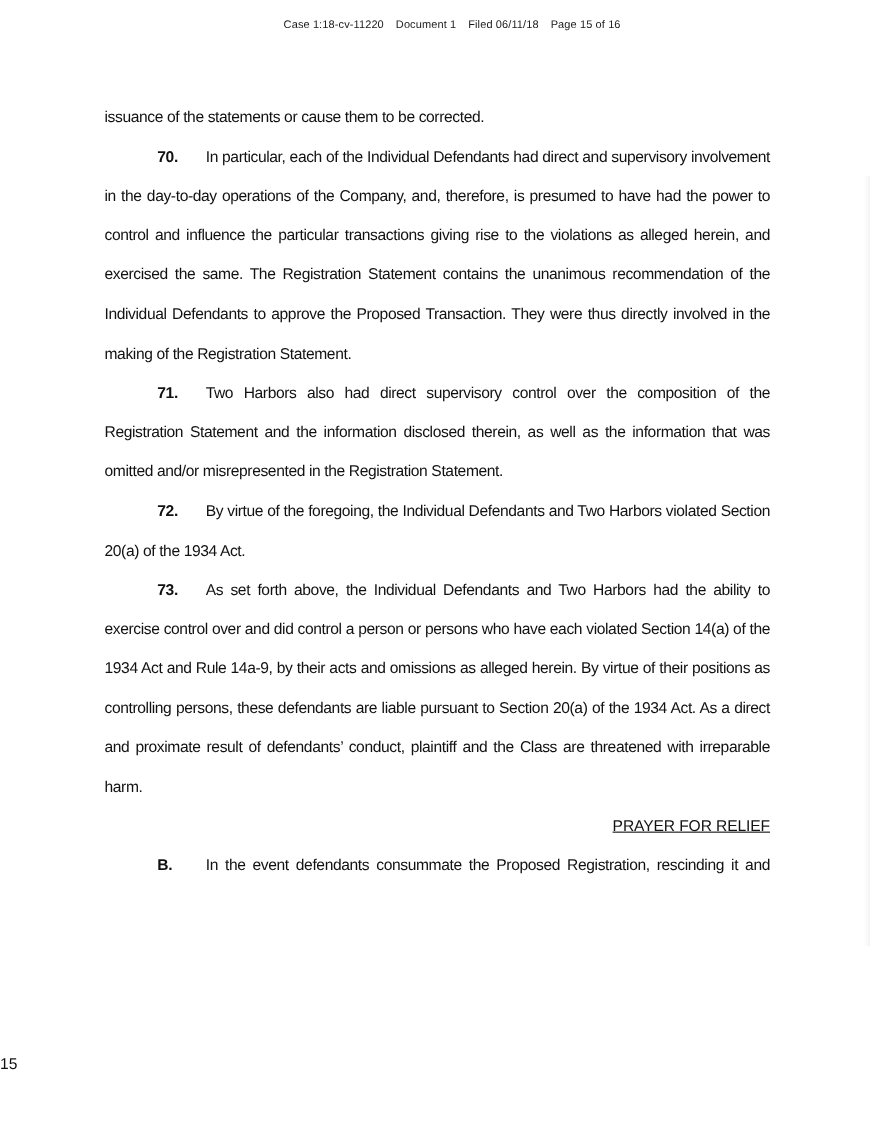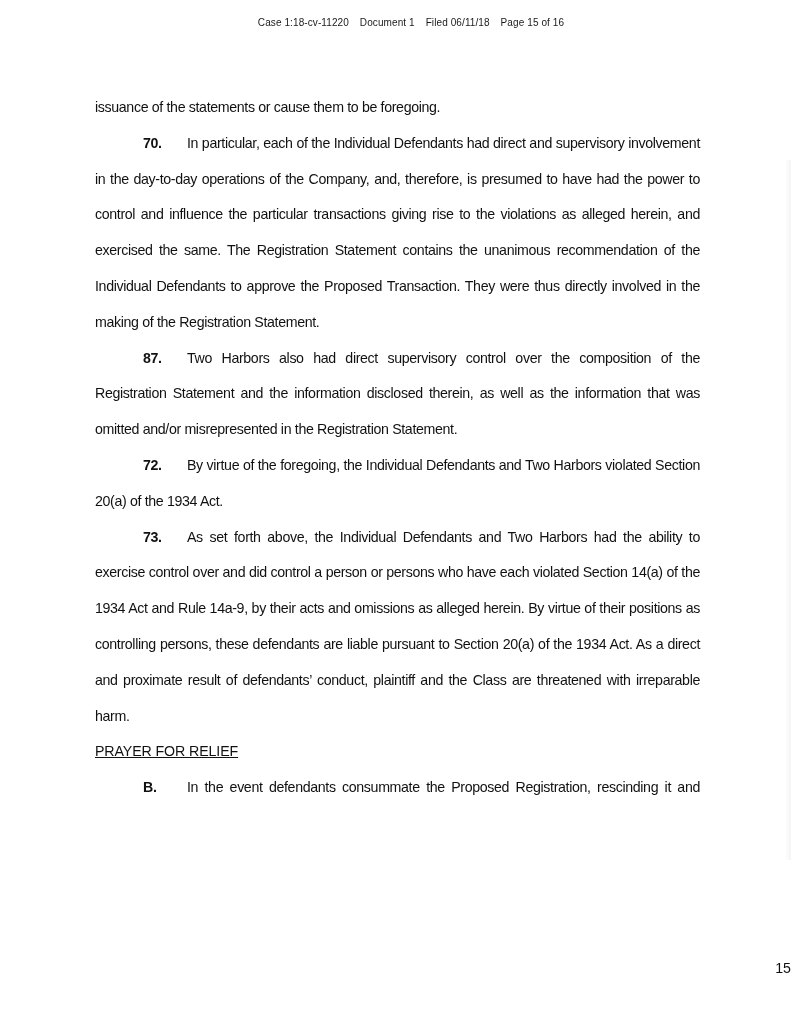--- a/index.html
+++ b/index.html
@@ -43,35 +43,35 @@
     }
     .para.cont { text-indent: 0; }
     .para.num { text-indent: 48px; }
     .para .n {
       display: inline-block;
       width: 44px;
       text-indent: 0;
       font-weight: bold;
     }
     .heading {
-      text-align: left;
+      text-align: right;
       text-decoration: underline;
       margin: 0;
       letter-spacing: -0.1px;
     }
     .intro {
       margin: 0;
       text-indent: 48px;
     }
     .page-number {
       position: absolute;
       top: 960px;
       left: 0;
       width: 791px;
-      text-align: right;
+      text-align: left;
       font-size: 14.2px;
     }
     .edge-shade {
       position: absolute;
       left: 785px;
       top: 160px;
       width: 6px;
       height: 700px;
       background: linear-gradient(to right, #ffffff, #f4f4f4);
     }
@@ -81,29 +81,29 @@
 
 <div class="header">
   <span>Case 1:18-cv-11220</span>
   <span>Document 1</span>
   <span>Filed 06/11/18</span>
   <span>Page 15 of 16</span>
 </div>
 
 <div class="body-text">
   <p class="para cont">
-    <span>issuance of the statements or cause them to be foregoing.</span>
+    <span>issuance of the statements or cause them to be corrected.</span>
   </p>
 
   <p class="para num">
     <span class="n">70.</span><span>In particular, each of the Individual Defendants had direct and supervisory involvement in the day-to-day operations of the Company, and, therefore, is presumed to have had the power to control and influence the particular transactions giving rise to the violations as alleged herein, and exercised the same.  The Registration Statement contains the unanimous recommendation of the Individual Defendants to approve the Proposed Transaction.  They were thus directly involved in the making of the Registration Statement.</span>
   </p>
 
   <p class="para num">
-    <span class="n">87.</span><span>Two Harbors also had direct supervisory control over the composition of the Registration Statement and the information disclosed therein, as well as the information that was omitted and/or misrepresented in the Registration Statement.</span>
+    <span class="n">71.</span><span>Two Harbors also had direct supervisory control over the composition of the Registration Statement and the information disclosed therein, as well as the information that was omitted and/or misrepresented in the Registration Statement.</span>
   </p>
 
   <p class="para num">
     <span class="n">72.</span><span>By virtue of the foregoing, the Individual Defendants and Two Harbors violated Section 20(a) of the 1934 Act.</span>
   </p>
 
   <p class="para num">
     <span class="n">73.</span><span>As set forth above, the Individual Defendants and Two Harbors had the ability to exercise control over and did control a person or persons who have each violated Section 14(a) of the 1934 Act and Rule 14a-9, by their acts and omissions as alleged herein.  By virtue of their positions as controlling persons, these defendants are liable pursuant to Section 20(a) of the 1934 Act.  As a direct and proximate result of defendants’ conduct, plaintiff and the Class are threatened with irreparable harm.</span>
   </p>
 

